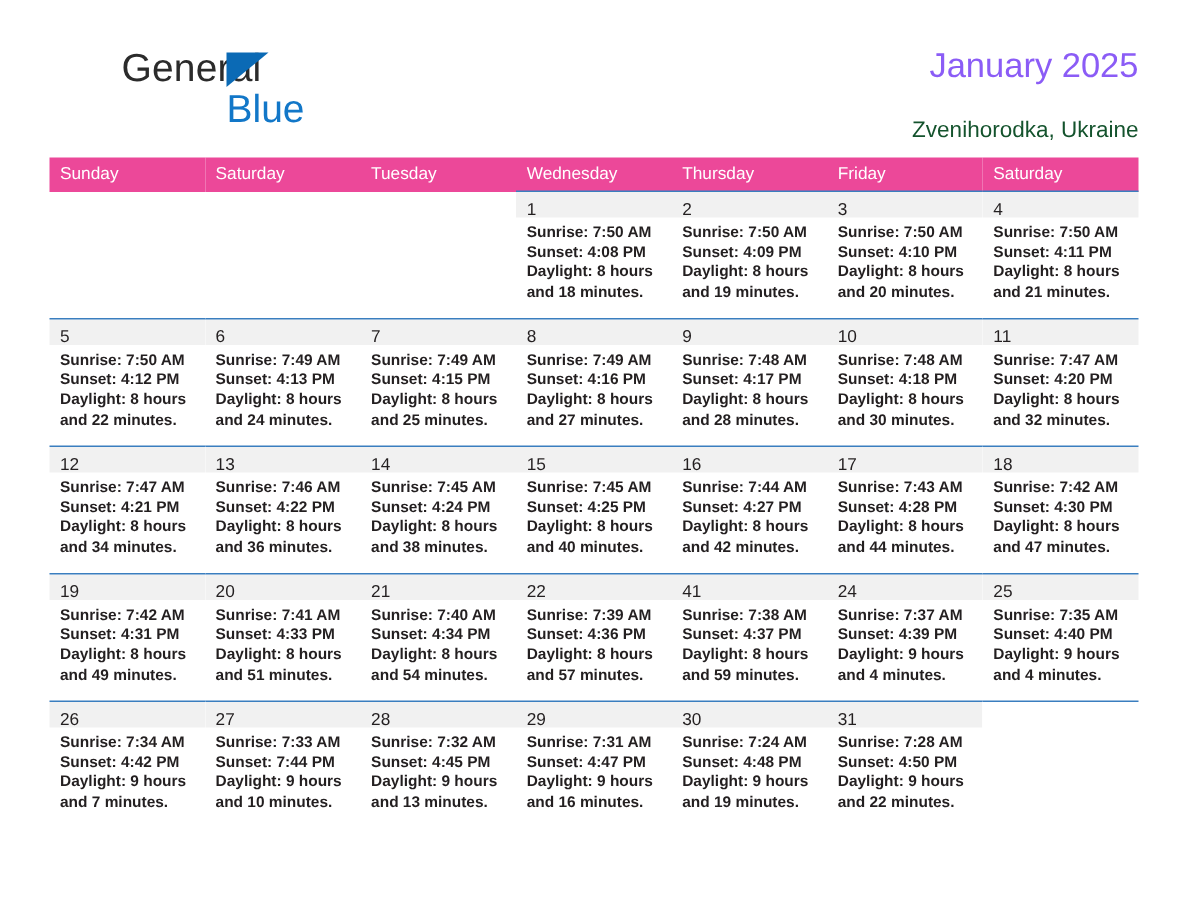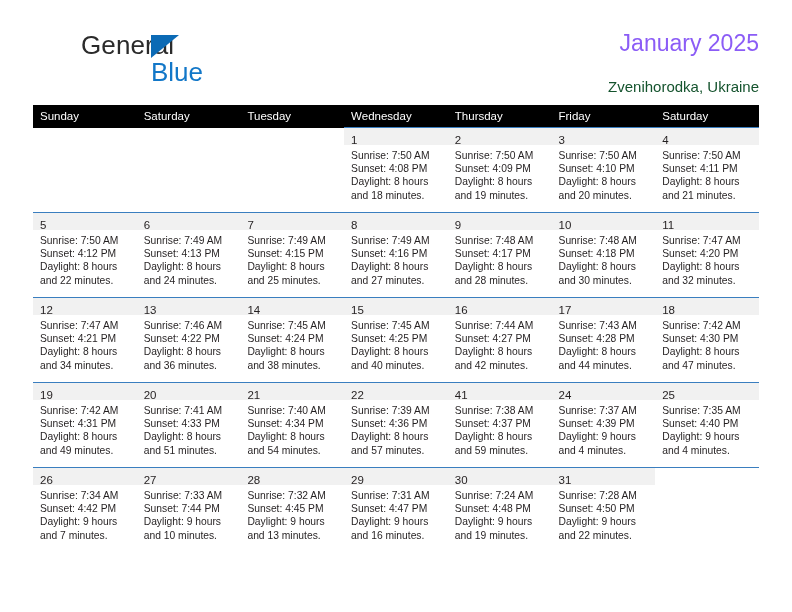--- a/index.html
+++ b/index.html
@@ -90,21 +90,21 @@
     position: absolute;
     left: 33px;
     top: 105px;
     width: 726px;
     border-collapse: collapse;
     table-layout: fixed;
   }
   .calendar col { width: 103.714px; }
 
   thead th {
-    background: #000000;
+    background: #ec4899;
     color: #ffffff;
     font-size: 11.5px;
     font-weight: normal;
     text-align: left;
     padding: 5px 0 5px 7px;
     height: 9px;
     line-height: 12px;
   }
 
   tbody td {
@@ -128,20 +128,21 @@
     padding: 2px 0 0 7px;
     box-sizing: border-box;
   }
   .daynum {
     font-size: 11.5px;
     color: #231f20;
     line-height: 13px;
   }
   .cell-body {
     padding: 4px 5px 0 7px;
+    font-weight: bold;
   }
   .cell-line {
     font-size: 10.3px;
     line-height: 13.2px;
     color: #231f20;
     white-space: nowrap;
   }
   td.blank .daynum-bar {
     background: #f1f1f1;
   }

